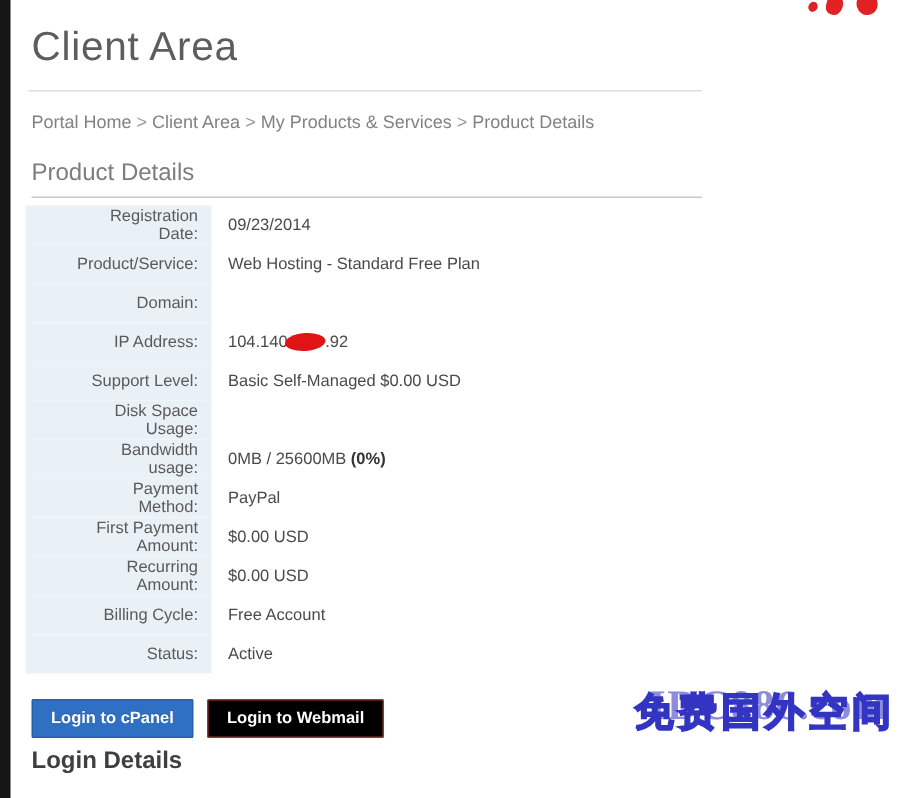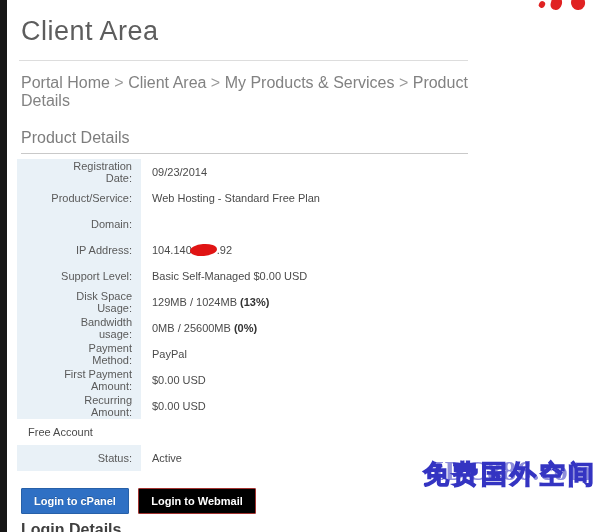--- a/index.html
+++ b/index.html
@@ -6,21 +6,21 @@
   body{
     width:600px;height:532px;overflow:hidden;position:relative;
     background:#ffffff;font-family:"Liberation Sans", sans-serif;
   }
   .left-strip{position:absolute;left:0;top:0;width:7px;height:532px;background:#161616;}
   .content{position:absolute;left:6px;top:0;width:472px;height:532px;}
   .page-title{
     margin:16px 0 0 15px;font-size:27px;font-weight:normal;color:#5d5d5d;letter-spacing:.5px;
   }
   .divider{border:none;border-top:1px solid #dddddd;margin:13px 10px 0 13px;}
-  .breadcrumb{margin:13px 0 0 15px;font-size:16px;color:#828282;}
+  .breadcrumb{margin:13px 0 0 15px;font-size:12px;color:#828282;}
   .bc-item{color:#828282;cursor:default;}
   .bc-sep{color:#999999;}
   .section-title{
     margin:19px 10px 0 15px;font-size:16px;font-weight:normal;color:#7d7d7d;
     padding-bottom:6px;border-bottom:1px solid #c9c9c9;
   }
   .details{margin:5px 8px 0 11px;font-size:11px;}
   .drow{display:flex;min-height:26px;}
   .dlabel{
     width:124px;flex:0 0 124px;box-sizing:border-box;background:#e9f1f7;
@@ -90,39 +90,39 @@
       <div class="drow">
         <div class="dlabel">IP Address:</div>
         <div class="dvalue">104.140<span class="redact"></span>.92</div>
       </div>
       <div class="drow">
         <div class="dlabel">Support Level:</div>
         <div class="dvalue">Basic Self-Managed $0.00 USD</div>
       </div>
       <div class="drow">
         <div class="dlabel">Disk Space Usage:</div>
-        <div class="dvalue">129MB / 1024MB<b>(13%)</b></div>
       </div>
       <div class="drow">
         <div class="dlabel">Bandwidth usage:</div>
         <div class="dvalue">0MB / 25600MB<b>(0%)</b></div>
       </div>
       <div class="drow">
         <div class="dlabel">Payment Method:</div>
         <div class="dvalue">PayPal</div>
       </div>
       <div class="drow">
         <div class="dlabel">First Payment Amount:</div>
         <div class="dvalue">$0.00 USD</div>
       </div>
       <div class="drow">
         <div class="dlabel">Recurring Amount:</div>
         <div class="dvalue">$0.00 USD</div>
       </div>
       <div class="drow">
+        <div class="dlabel">Billing Cycle:</div>
         <div class="dvalue">Free Account</div>
       </div>
       <div class="drow">
         <div class="dlabel">Status:</div>
         <div class="dvalue">Active</div>
       </div>
     </div>
 
   <div class="btn-row">
     <span class="btn btn-cpanel">Login to cPanel</span>

